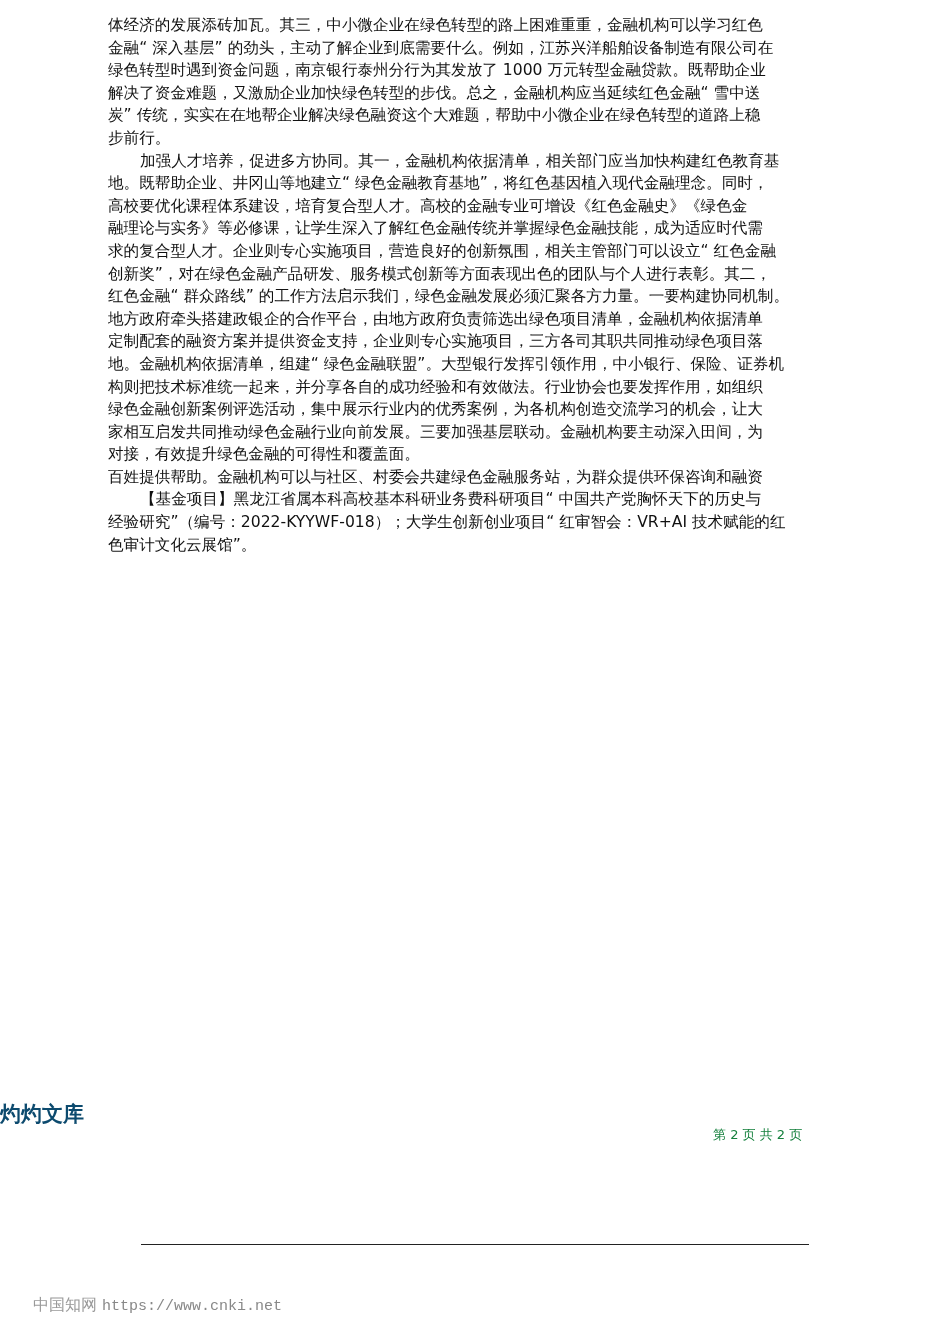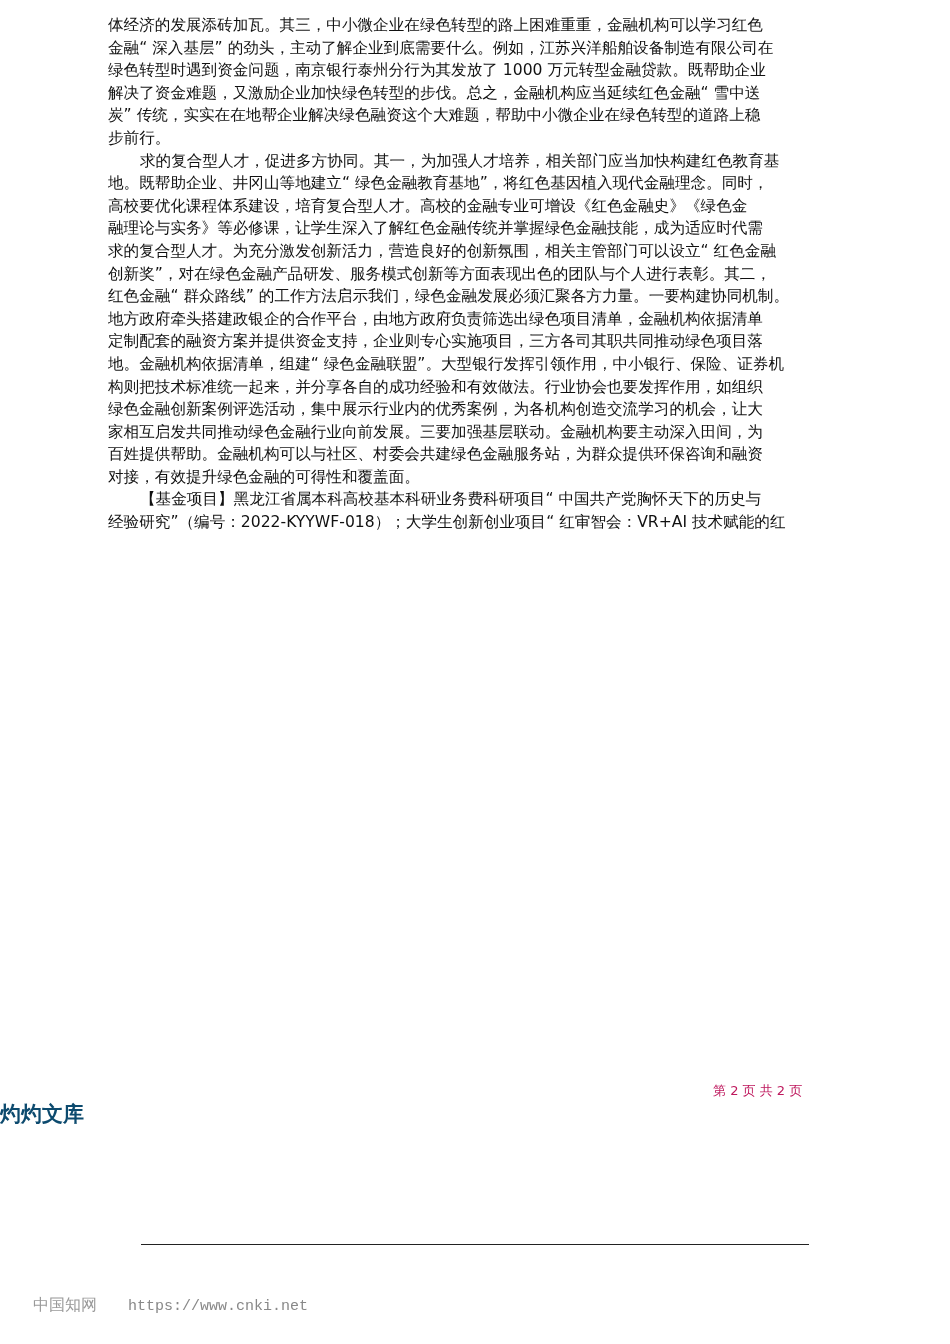--- a/index.html
+++ b/index.html
@@ -8,72 +8,73 @@
       font-family: "DejaVu Sans", "Liberation Sans", sans-serif;
       color: #111111;
     }
     .body-text {
       position: absolute; left: 108px; top: 14px; width: 720px;
       font-size: 15.6px; line-height: 22.6px;
     }
     .line { white-space: nowrap; height: 22.6px; }
     .indent { padding-left: 32px; }
     .footer-page {
-      position: absolute; left: 713px; top: 1082px;
-      font-size: 13px; color: #be185d;
+      position: absolute; left: 713px; top: 1126px;
+      font-size: 13px; color: #15803d;
     }
     .watermark {
       position: absolute; left: 0px; top: 1100px;
       font-size: 21px; color: #0c4a6e; font-weight: bold;
     }
     .rule {
       position: absolute; left: 141px; top: 1244px; width: 668px; height: 1px;
       background: #222;
     }
     .cnki {
       position: absolute; left: 33px; top: 1295px;
       font-size: 16px; color: #999; font-family: "DejaVu Serif", "Liberation Serif", serif;
     }
-    .cnki .url { margin-left: 26px; font-family: "Liberation Mono", "DejaVu Sans Mono", monospace; font-size: 15px; color: #888; }
+    .cnki .url { font-family: "Liberation Mono", "DejaVu Sans Mono", monospace; font-size: 15px; color: #888; }
   </style>
 </head>
 <body>
 
 <div class="body-text">
 
   <div>
     <div class="line">体经济的发展添砖加瓦。其三，中小微企业在绿色转型的路上困难重重，金融机构可以学习红色</div>
     <div class="line">金融“ 深入基层” 的劲头，主动了解企业到底需要什么。例如，江苏兴洋船舶设备制造有限公司在</div>
     <div class="line">绿色转型时遇到资金问题，南京银行泰州分行为其发放了 1000 万元转型金融贷款。既帮助企业</div>
     <div class="line">解决了资金难题，又激励企业加快绿色转型的步伐。总之，金融机构应当延续红色金融“ 雪中送</div>
     <div class="line">炭” 传统，实实在在地帮企业解决绿色融资这个大难题，帮助中小微企业在绿色转型的道路上稳</div>
     <div class="line">步前行。</div>
   </div>
 
   <div>
-    <div class="line indent">求的复合型人才，促进多方协同。其一，为加强人才培养，相关部门应当加快构建红色教育基</div>
+    <div class="line indent">加强人才培养，促进多方协同。其一，金融机构依据清单，相关部门应当加快构建红色教育基</div>
     <div class="line">地。既帮助企业、井冈山等地建立“ 绿色金融教育基地”，将红色基因植入现代金融理念。同时，</div>
     <div class="line">高校要优化课程体系建设，培育复合型人才。高校的金融专业可增设《红色金融史》《绿色金</div>
     <div class="line">融理论与实务》等必修课，让学生深入了解红色金融传统并掌握绿色金融技能，成为适应时代需</div>
-    <div class="line">求的复合型人才。为充分激发创新活力，营造良好的创新氛围，相关主管部门可以设立“ 红色金融</div>
+    <div class="line">求的复合型人才。企业则专心实施项目，营造良好的创新氛围，相关主管部门可以设立“ 红色金融</div>
     <div class="line">创新奖”，对在绿色金融产品研发、服务模式创新等方面表现出色的团队与个人进行表彰。其二，</div>
     <div class="line">红色金融“ 群众路线” 的工作方法启示我们，绿色金融发展必须汇聚各方力量。一要构建协同机制。</div>
     <div class="line">地方政府牵头搭建政银企的合作平台，由地方政府负责筛选出绿色项目清单，金融机构依据清单</div>
     <div class="line">定制配套的融资方案并提供资金支持，企业则专心实施项目，三方各司其职共同推动绿色项目落</div>
     <div class="line">地。金融机构依据清单，组建“ 绿色金融联盟”。大型银行发挥引领作用，中小银行、保险、证券机</div>
     <div class="line">构则把技术标准统一起来，并分享各自的成功经验和有效做法。行业协会也要发挥作用，如组织</div>
     <div class="line">绿色金融创新案例评选活动，集中展示行业内的优秀案例，为各机构创造交流学习的机会，让大</div>
     <div class="line">家相互启发共同推动绿色金融行业向前发展。三要加强基层联动。金融机构要主动深入田间，为</div>
+    <div class="line">对接，有效提升绿色金融的可得性和覆盖面。</div>
     <div class="line">百姓提供帮助。金融机构可以与社区、村委会共建绿色金融服务站，为群众提供环保咨询和融资</div>
-    <div class="line">对接，有效提升绿色金融的可得性和覆盖面。</div>
   </div>
 
   <div>
     <div class="line indent">【基金项目】黑龙江省属本科高校基本科研业务费科研项目“ 中国共产党胸怀天下的历史与</div>
     <div class="line">经验研究”（编号：2022-KYYWF-018）；大学生创新创业项目“ 红审智会：VR+AI 技术赋能的红</div>
+    <div class="line">色审计文化云展馆”。</div>
   </div>
 </div>
 
 <div class="footer-page">第 2 页 共 2 页</div>
 <div class="watermark">灼灼文库</div>
 
 <div class="rule"></div>
 
 <div class="cnki">
   <span>中国知网</span>

